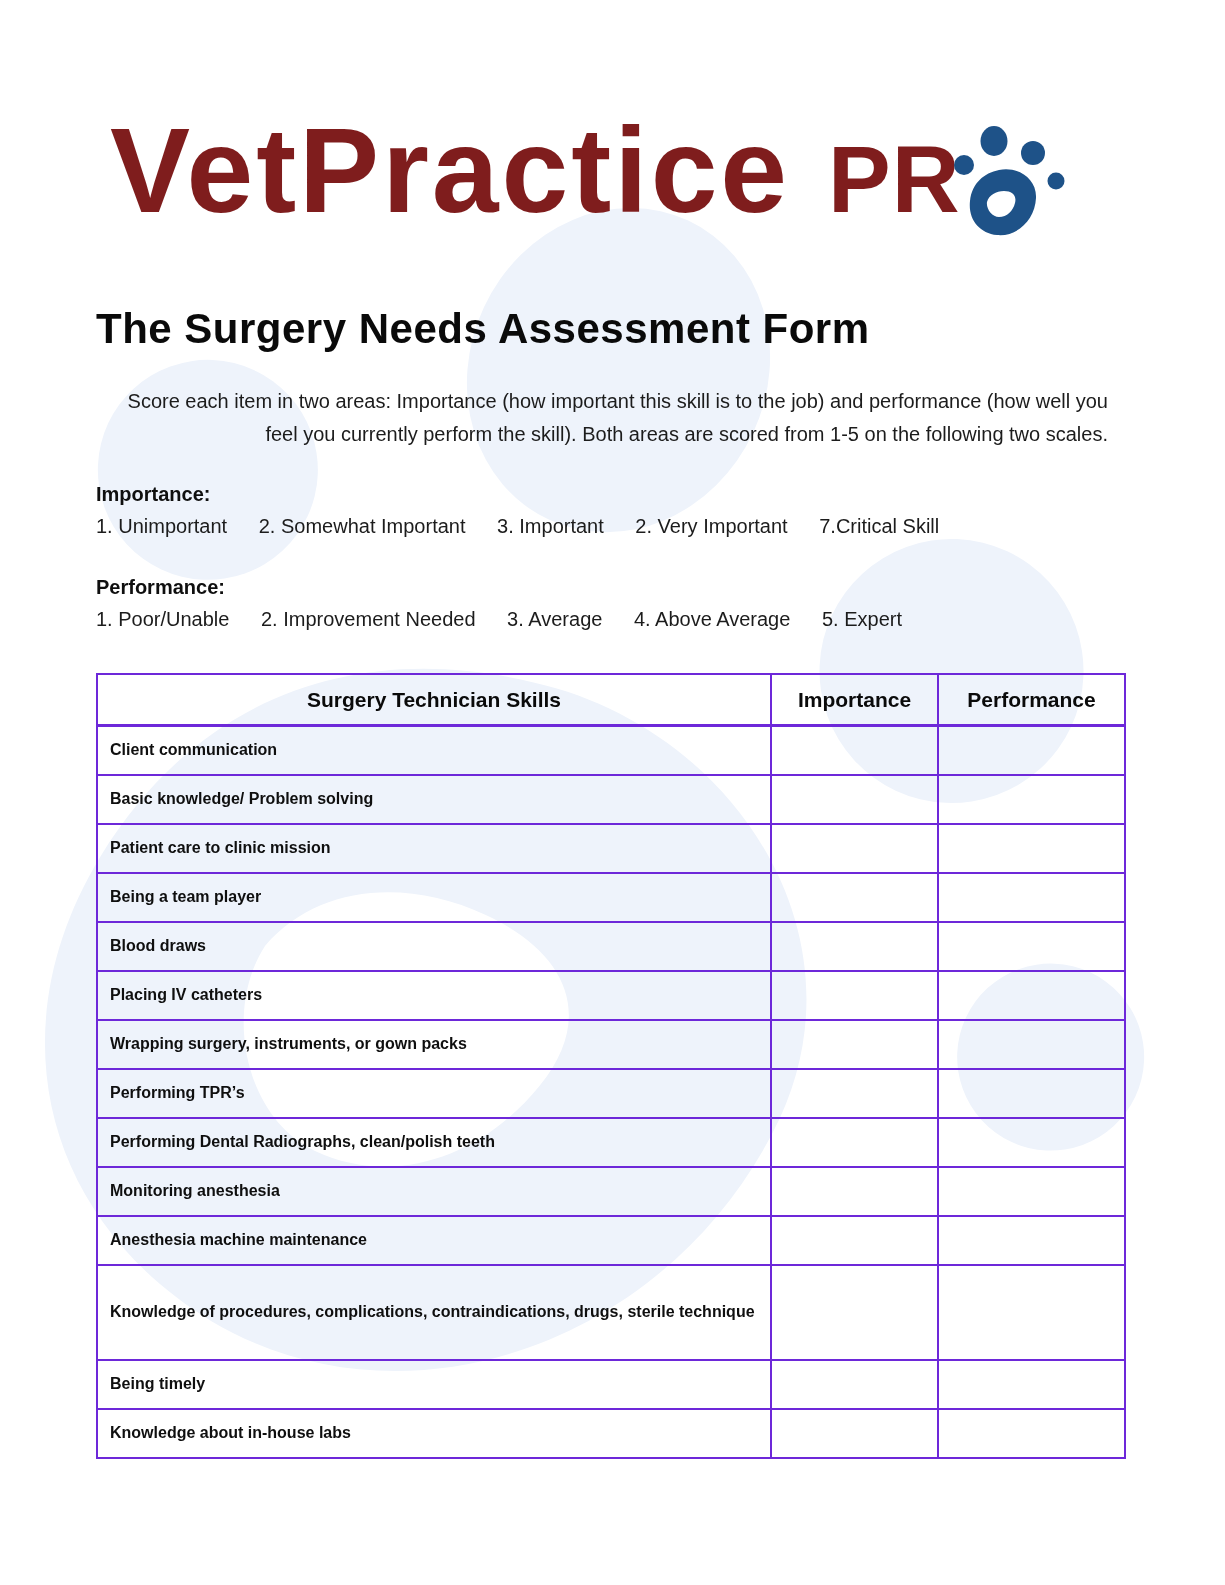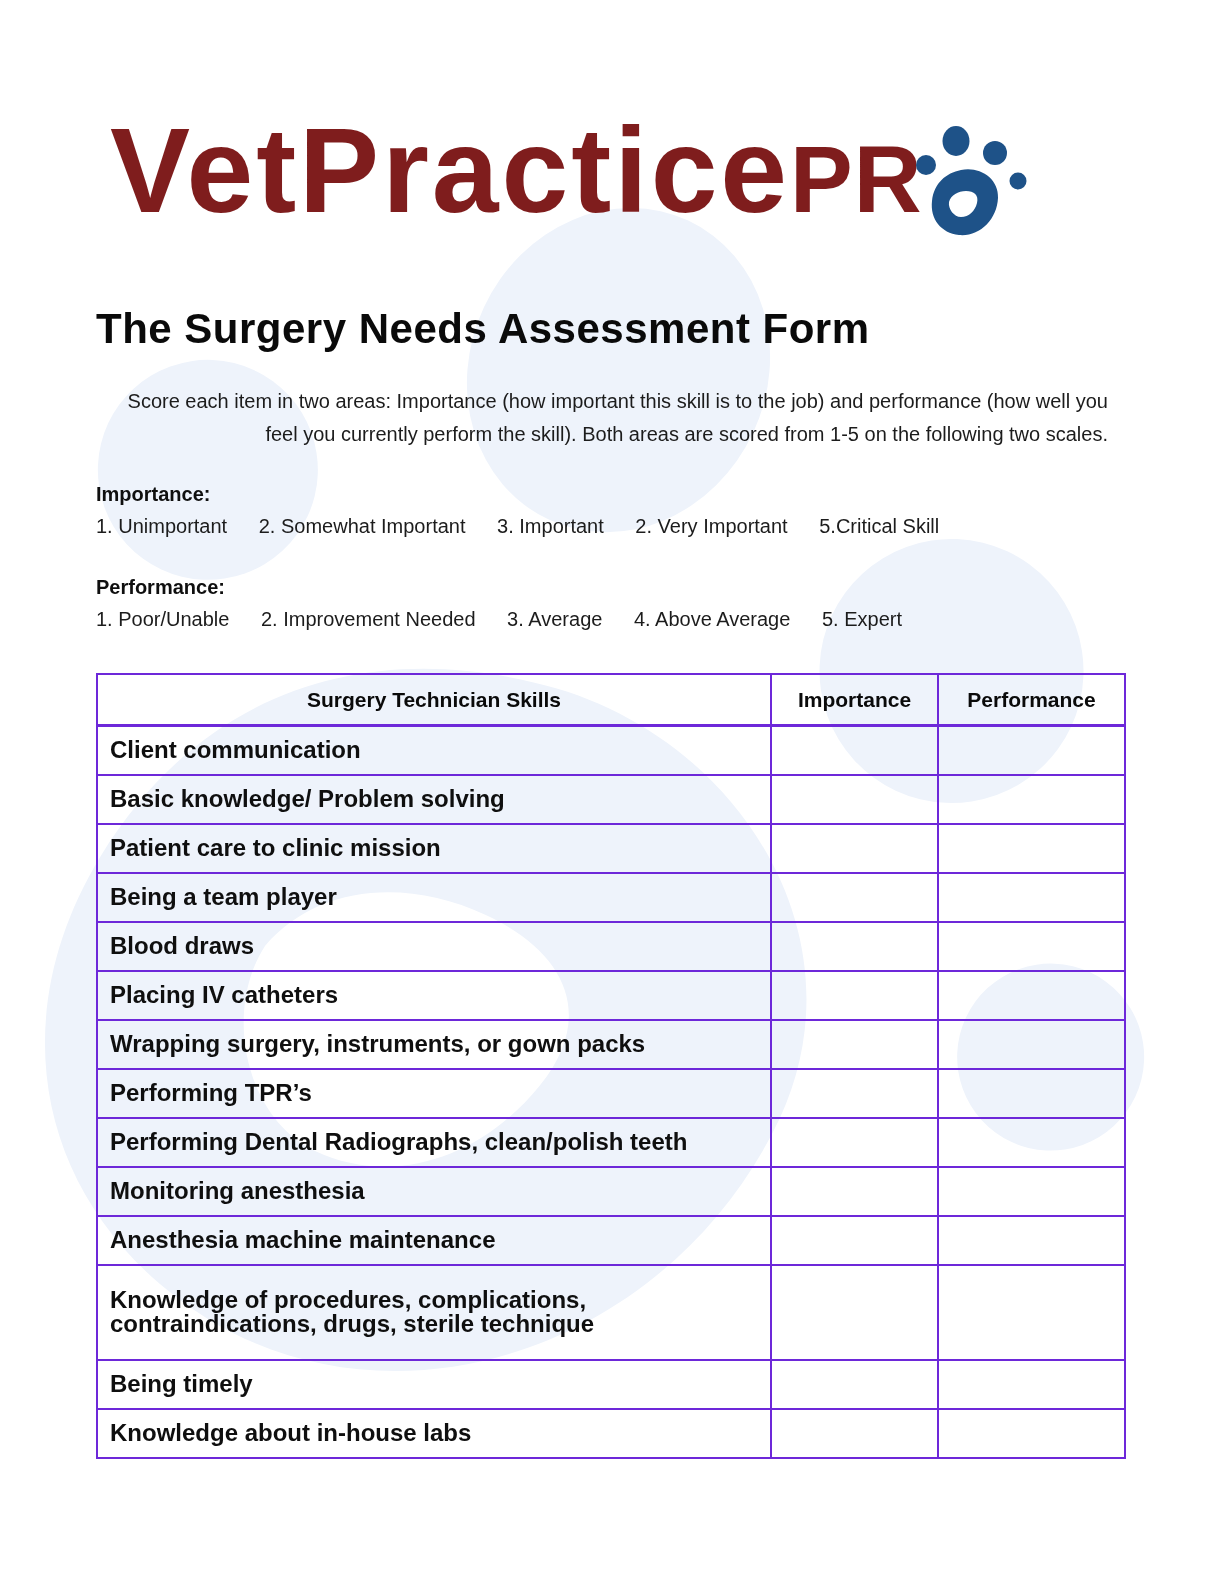--- a/index.html
+++ b/index.html
@@ -48,20 +48,21 @@
     font-size: 120px;
     font-weight: bold;
     letter-spacing: 3px;
     line-height: 1;
   }
   .logo .suffix {
     font-size: 94px;
     font-weight: bold;
     letter-spacing: 1px;
     line-height: 1;
+    margin-left: 38px;
   }
   .logo .paw {
     width: 120px;
     height: 120px;
     margin-left: -12px;
     margin-bottom: -10px;
     align-self: flex-end;
     color: #1e5288;
   }
 
@@ -118,21 +119,21 @@
   table.skills th {
     height: 47px;
     font-size: 21px;
     font-weight: bold;
     text-align: center;
     vertical-align: middle;
     border-bottom-width: 3px;
     color: #0a0a0a;
   }
   table.skills td.skill-cell {
-    font-size: 24px;
+    font-size: 16px;
     font-weight: bold;
     text-align: left;
     vertical-align: middle;
     padding: 10px 10px 10px 12px;
     line-height: 24px;
     color: #0f0f0f;
   }
   table.skills tr.row { height: 49px; }
   table.skills tr.row-tall { height: 95px; }
   table.skills td.score-cell { padding: 0; }
@@ -171,21 +172,21 @@
 
   <p class="intro">Score each item in two areas: Importance (how important this skill is to the job) and performance (how well you feel you currently perform the skill). Both areas are scored from 1-5 on the following two scales.</p>
 
   <div class="scale-block">
     <div class="scale-label">Importance:</div>
     <div class="scale-items">
       <span>1. Unimportant</span>
       <span>2. Somewhat Important</span>
       <span>3. Important</span>
       <span>2. Very Important</span>
-      <span>5.Critical Skill</span>
+      <span>7.Critical Skill</span>
     </div>
   </div>
 
   <div class="scale-block second">
     <div class="scale-label">Performance:</div>
     <div class="scale-items">
       <span>1. Poor/Unable</span>
       <span>2. Improvement Needed</span>
       <span>3. Average</span>
       <span>4. Above Average</span>

